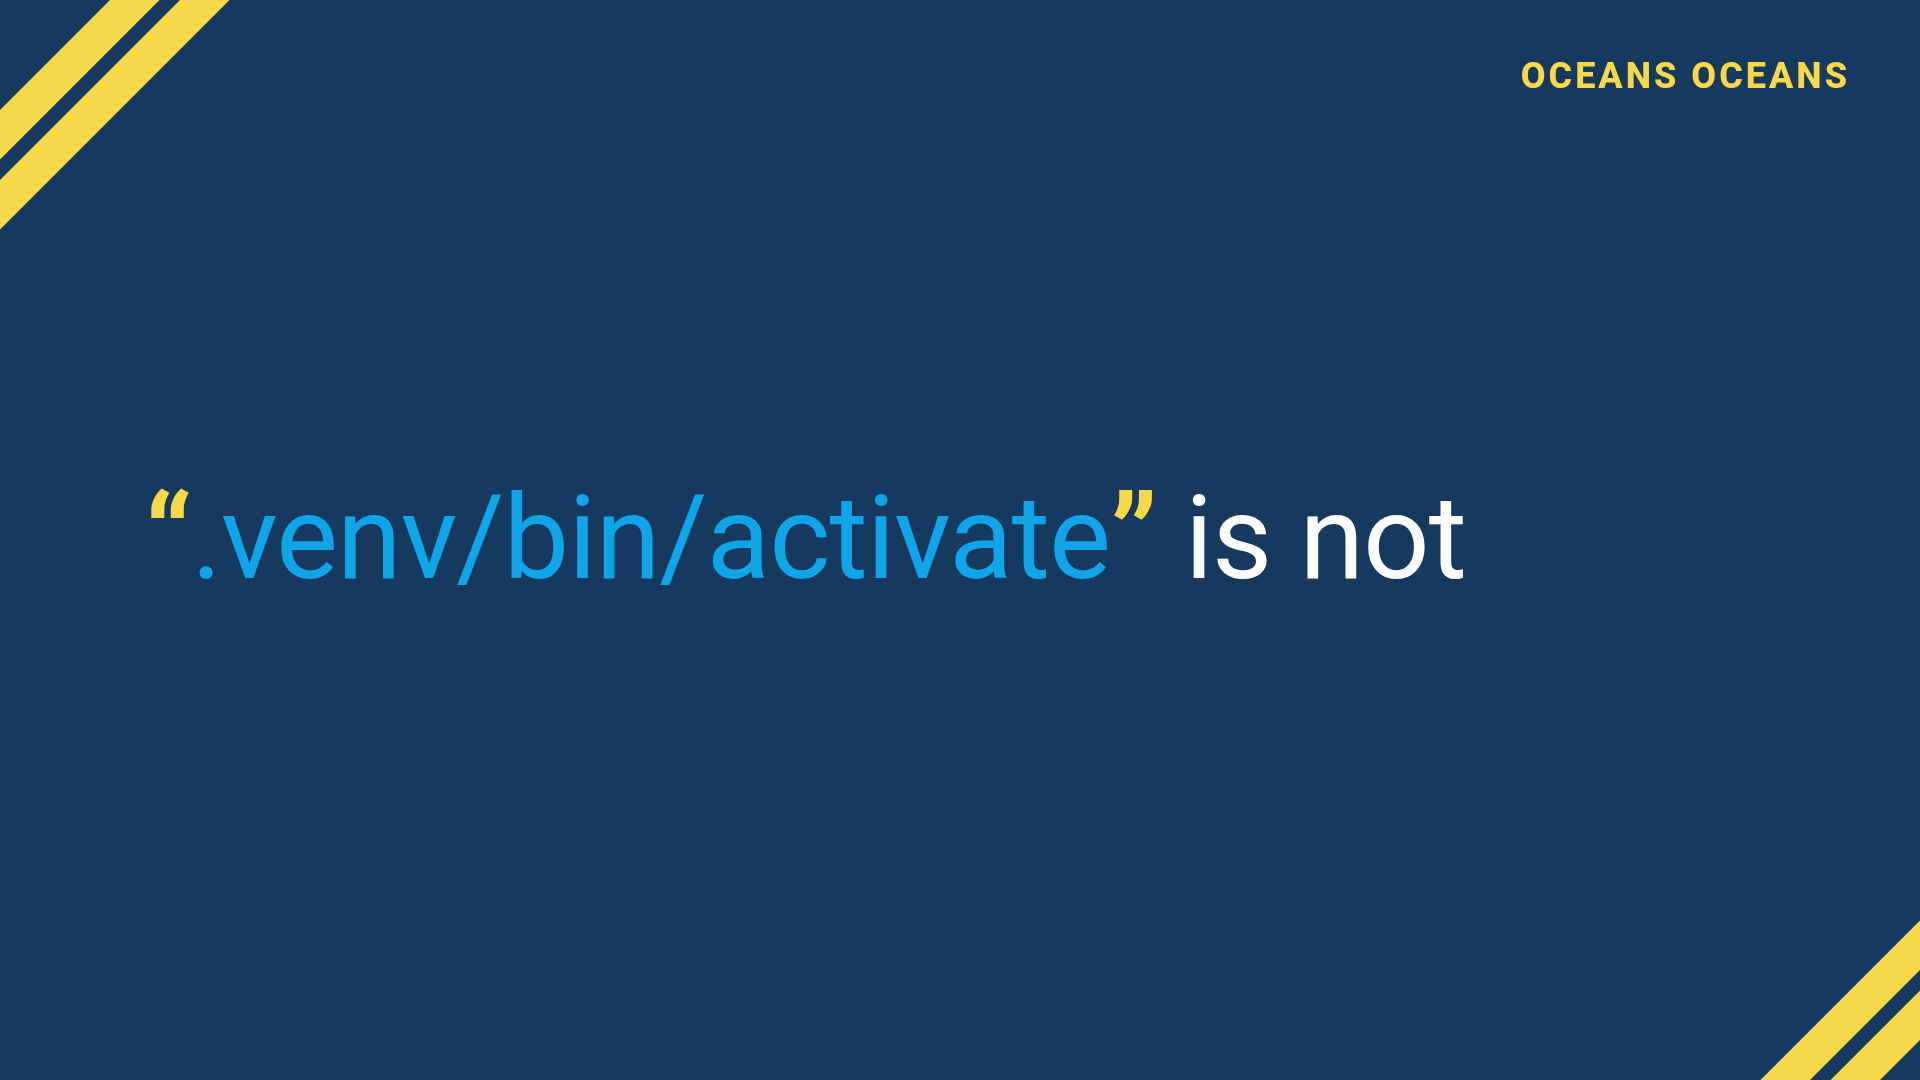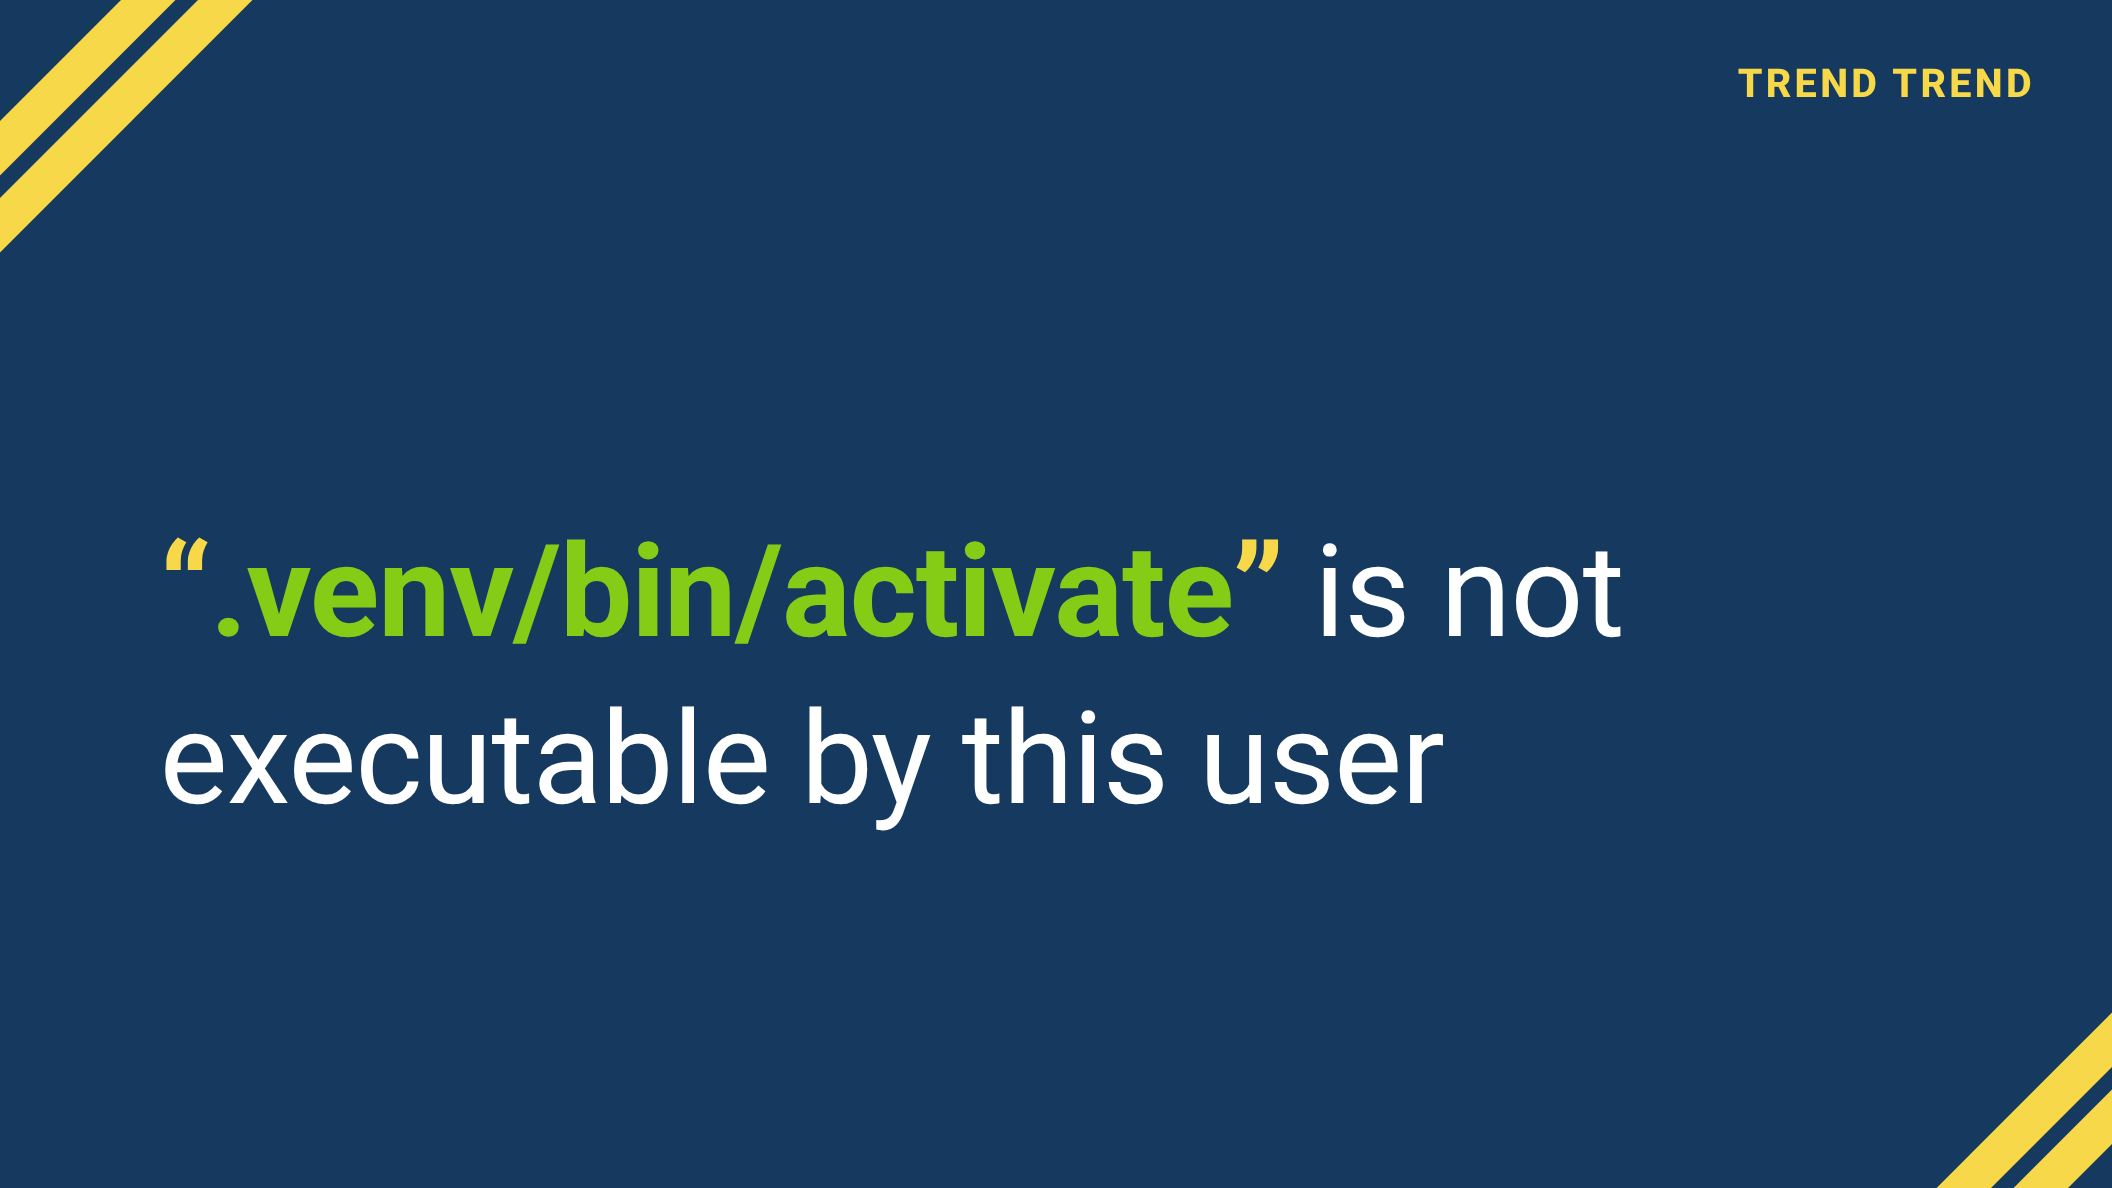--- a/index.html
+++ b/index.html
@@ -93,35 +93,34 @@
       left: 145px;
       right: 110px;
       color: #ffffff;
       font-size: 117px;
       font-weight: 400;
       line-height: 1.3;
       letter-spacing: -1px;
     }
     
     .highlight {
-      color: #84cc16;
-      font-weight: 700;
+      color: #0ea5e9;
+      font-weight: 400;
     }
     
     .quote {
       color: #f7d849;
       font-weight: 700;
     }
   </style>
 </head>
 <body>
 
 <div class="stripe-top-left"></div>
 
-<div class="brand">TREND TREND</div>
+<div class="brand">OCEANS OCEANS</div>
 
 <div class="title">
   <br>
   <span class="quote">“</span><span class="highlight">.venv/bin/activate</span><span class="quote">”</span><span> is not</span><br>
-  <span>executable by this user</span>
 </div>
 
 <div class="stripe-bottom-right"></div>
 
 </body></html>

